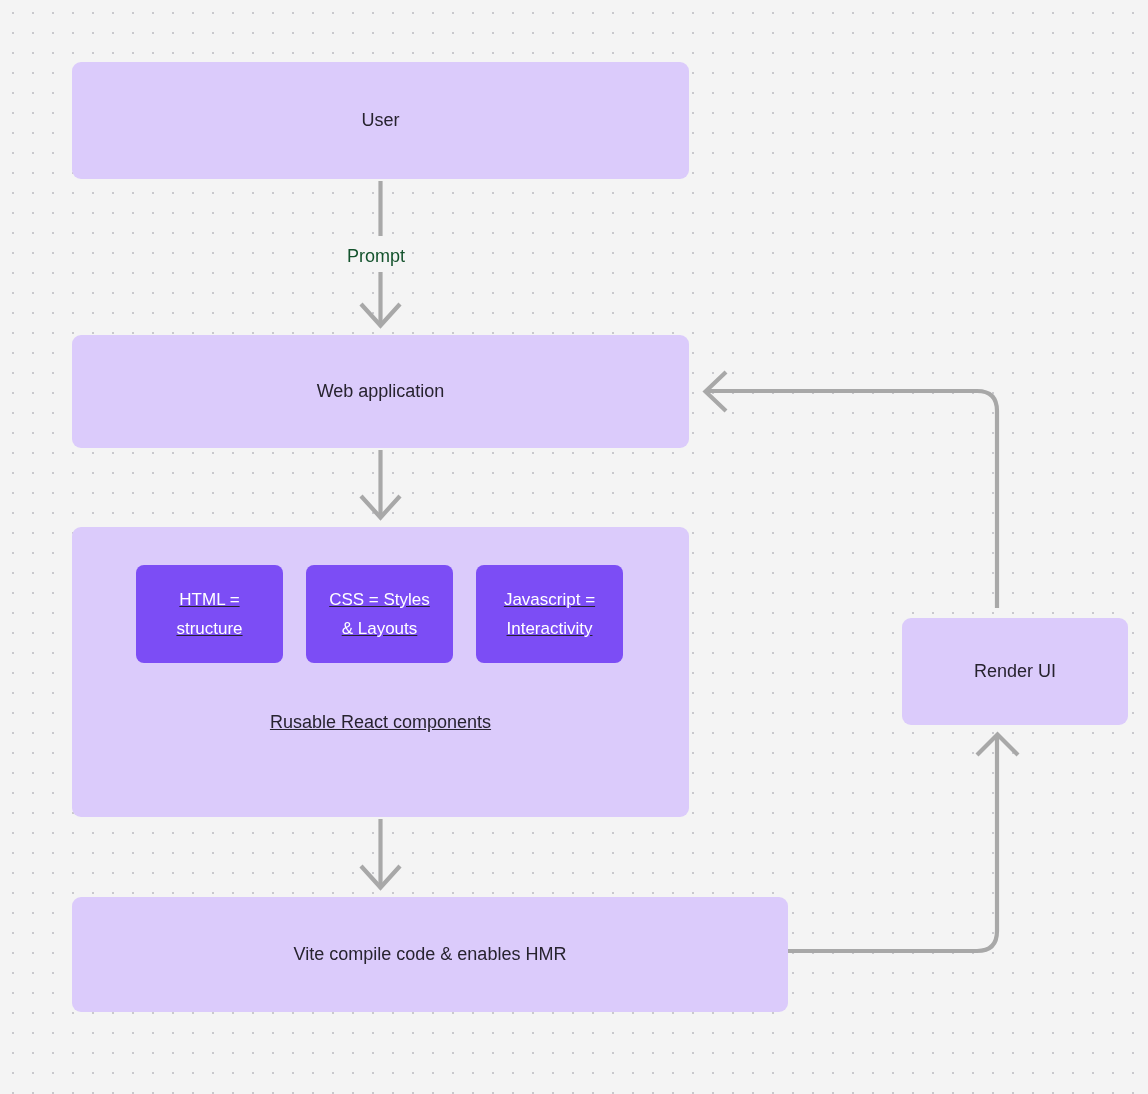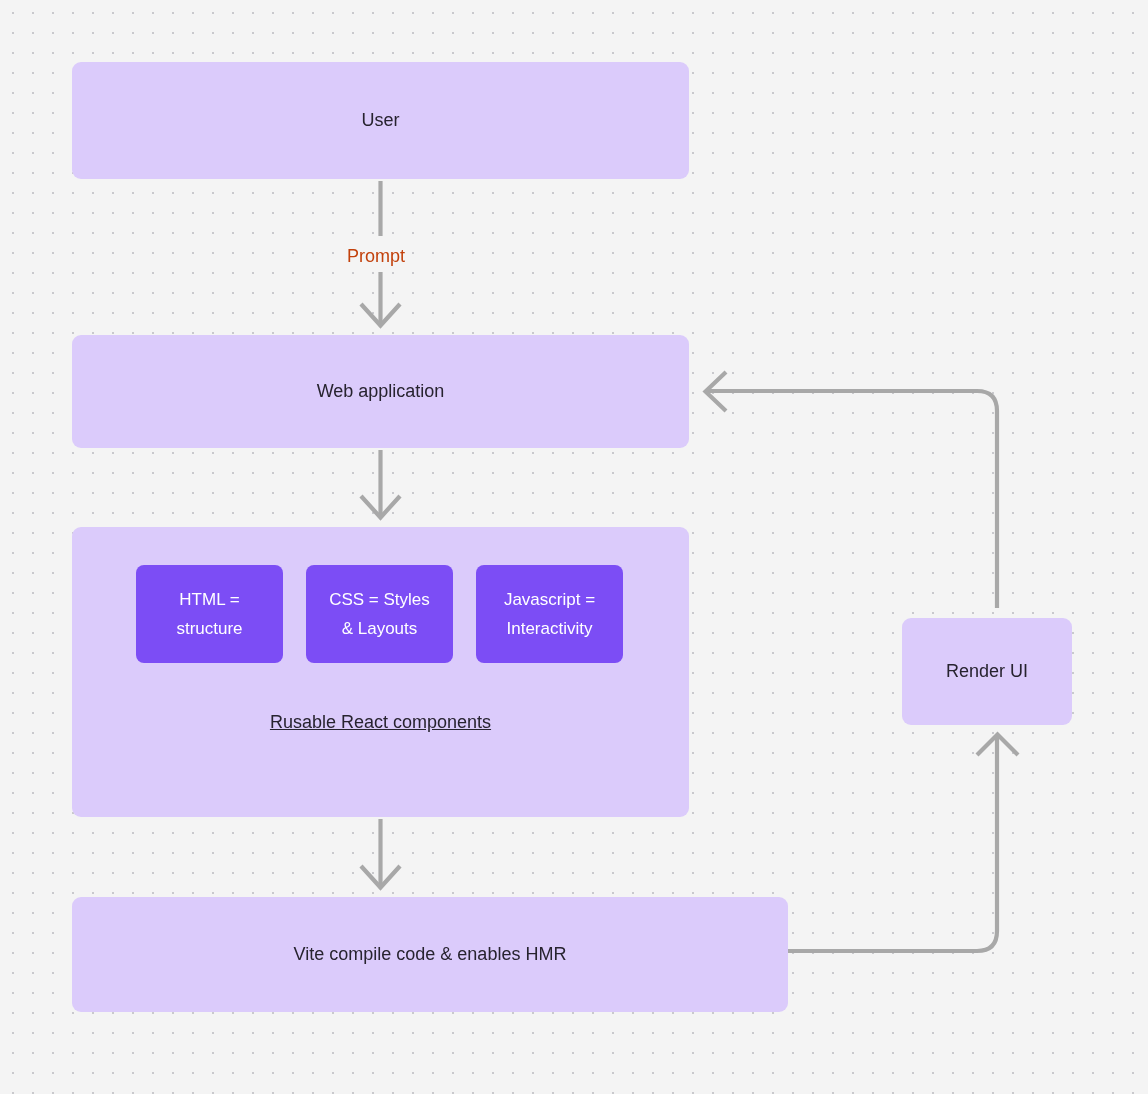--- a/index.html
+++ b/index.html
@@ -40,29 +40,30 @@
     border-radius: 8px;
   }
   .node-label { white-space: pre-line; }
 
   
   #box-user      { left: 72px;  top: 62px;  width: 617px; height: 117px; }
   #box-webapp    { left: 72px;  top: 335px; width: 617px; height: 113px; }
   #box-components{ left: 72px;  top: 527px; width: 617px; height: 290px;
                    display: block; }
   #box-vite      { left: 72px;  top: 897px; width: 716px; height: 115px; }
-  #box-render    { left: 902px; top: 618px; width: 170px; height: 107px; text-align: right; }
+  #box-render    { left: 902px; top: 618px; width: 226px; height: 107px; text-align: right; }
 
   
   #chips {
     position: absolute;
     left: 64px; top: 38px;
     width: 490px; height: 98px;
     display: flex;
     gap: 23px;
+    text-decoration: underline;
   }
   #chips .node-deep {
     position: relative;
     width: 147px;
     height: 98px;
     display: flex;
     align-items: center;
     justify-content: center;
   }
   #components-caption {
@@ -94,21 +95,21 @@
     stroke: #a8a8a8;
     stroke-width: 4.2;
     stroke-linecap: butt;
     stroke-linejoin: miter;
   }
 
   
   .edge-label {
     position: absolute;
     font-size: 18px;
-    color: #c2410c;
+    color: #14532d;
     background: #f4f4f4;
     padding: 1px 7px;
     white-space: nowrap;
   }
   #label-prompt { left: 340px; top: 245px; }
 </style>
 </head>
 <body>
 
 <div id="canvas">

